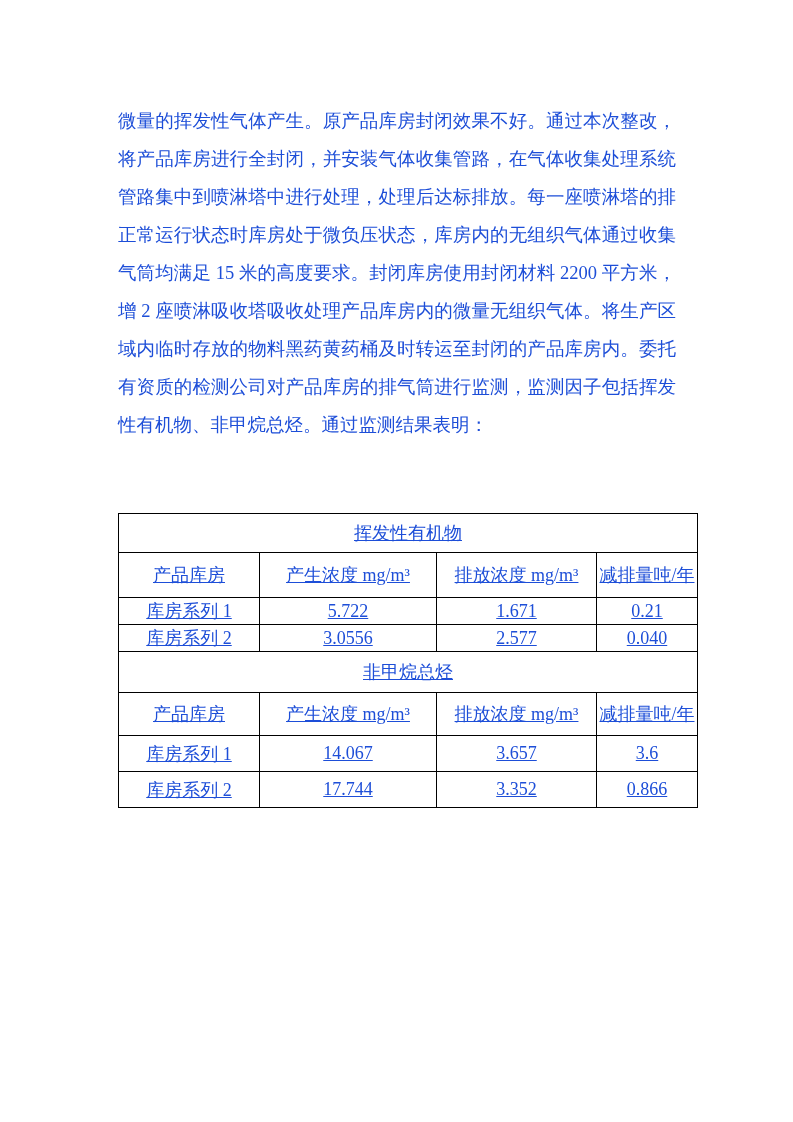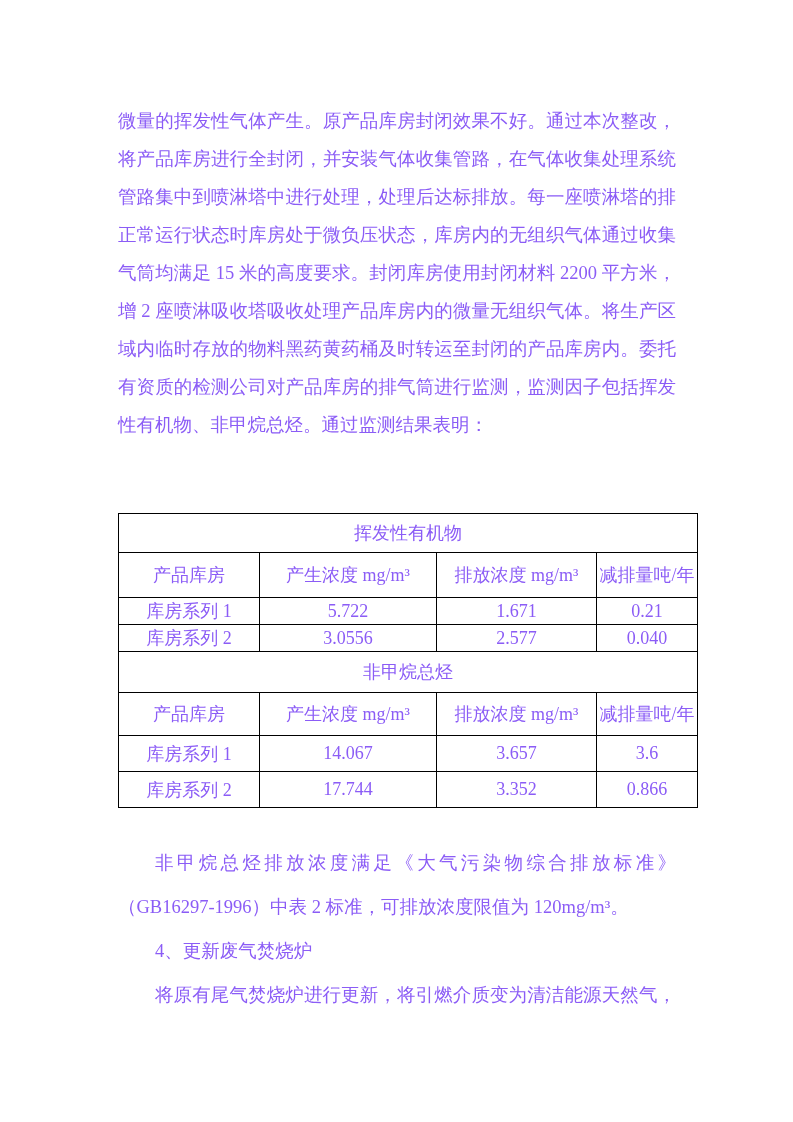--- a/index.html
+++ b/index.html
@@ -5,21 +5,21 @@
   html, body {
     margin: 0;
     padding: 0;
     background: #ffffff;
   }
   .page {
     position: relative;
     width: 793px;
     height: 1122px;
     background: #ffffff;
-    color: #8b5cf6;
+    color: #1d4ed8;
     font-family: "Liberation Serif", "DejaVu Serif", serif;
     overflow: hidden;
   }
   .flow { position: absolute; }
 
   
   #par-opening {
     left: 118px;
     top: 102px;
     width: 558px;
@@ -54,20 +54,21 @@
     table-layout: fixed;
   }
   #emission-table td {
     border: 1.5px solid #000000;
     text-align: center;
     vertical-align: middle;
     padding: 0;
     font-size: 18px;
     font-weight: normal;
     overflow: hidden;
+    text-decoration: underline;
   }
   col.c1 { width: 141px; }
   col.c2 { width: 177px; }
   col.c3 { width: 160px; }
   col.c4 { width: 101px; }
   tr.sec-0.row-title { height: 39px; }
   tr.sec-0.row-head  { height: 45px; }
   tr.sec-0.row-data  { height: 27px; }
   tr.sec-1.row-title { height: 41px; }
   tr.sec-1.row-head  { height: 43px; }
@@ -136,26 +137,14 @@
         </tr>
         <tr class="sec-1 row-data">
           <td>库房系列 2</td>
           <td>17.744</td>
           <td>3.352</td>
           <td>0.866</td>
         </tr>
       </tbody>
   </table>
 
-  <div id="bottom-block" class="flow">
-    <div>
-        <div class="line stretch indent">非甲烷总烃排放浓度满足《大气污染物综合排放标准》</div>
-        <div class="line">（GB16297-1996）中表 2 标准，可排放浓度限值为 120mg/m³。</div>
-      </div>
-    <div>
-        <div class="line indent">4、更新废气焚烧炉</div>
-      </div>
-    <div>
-        <div class="line stretch indent">将原有尾气焚烧炉进行更新，将引燃介质变为清洁能源天然气，</div>
-      </div>
-  </div>
 
 </div>
 
 </body></html>

